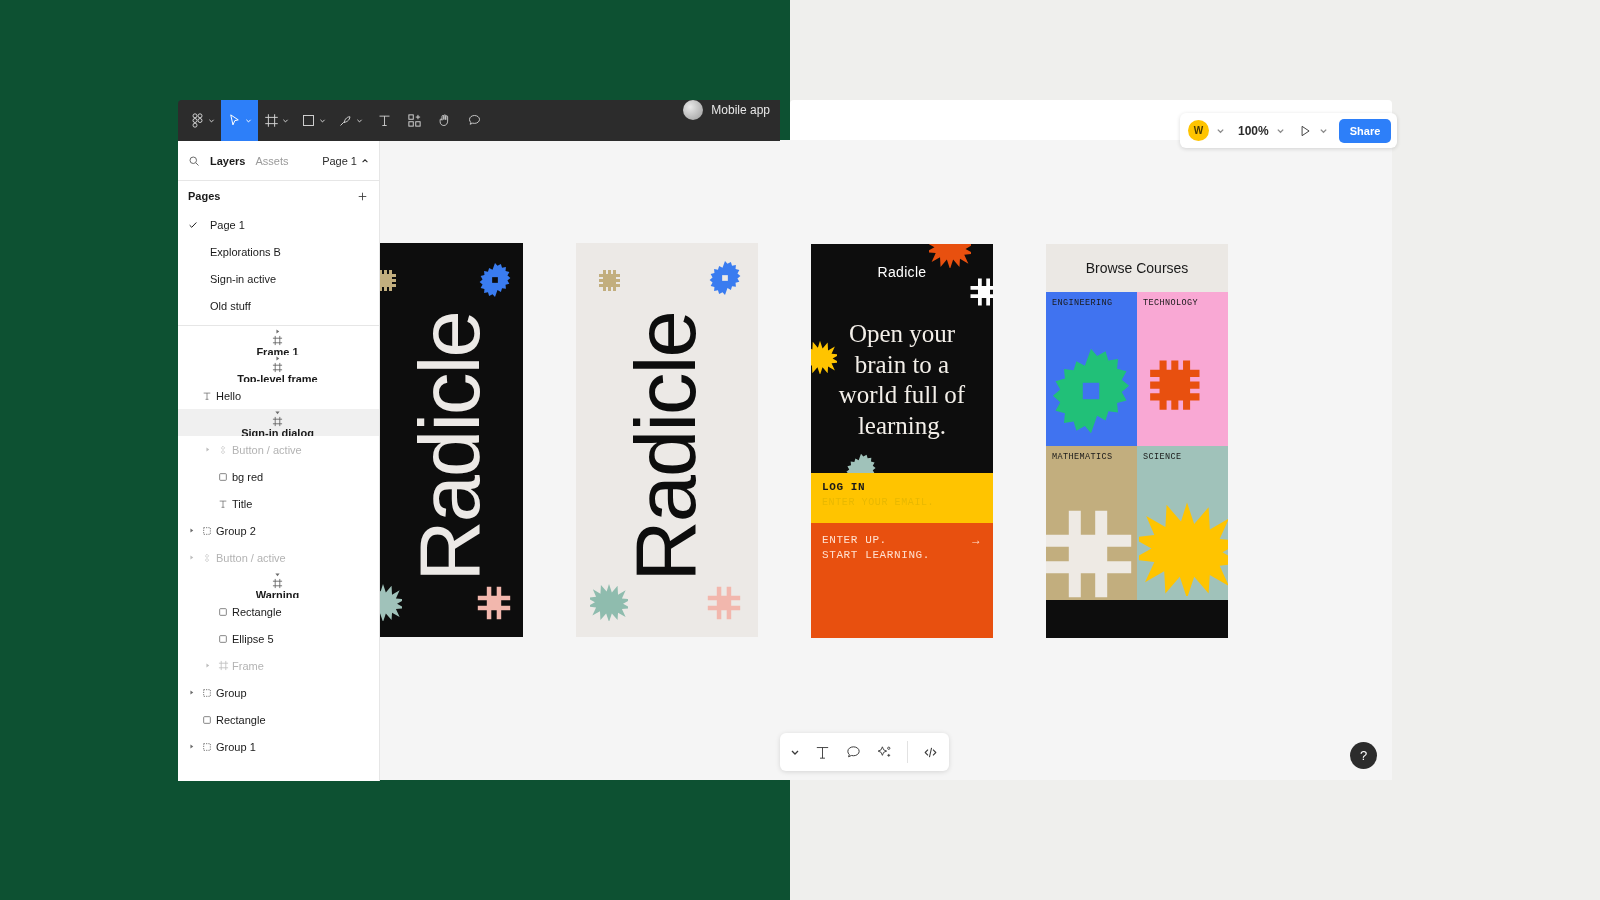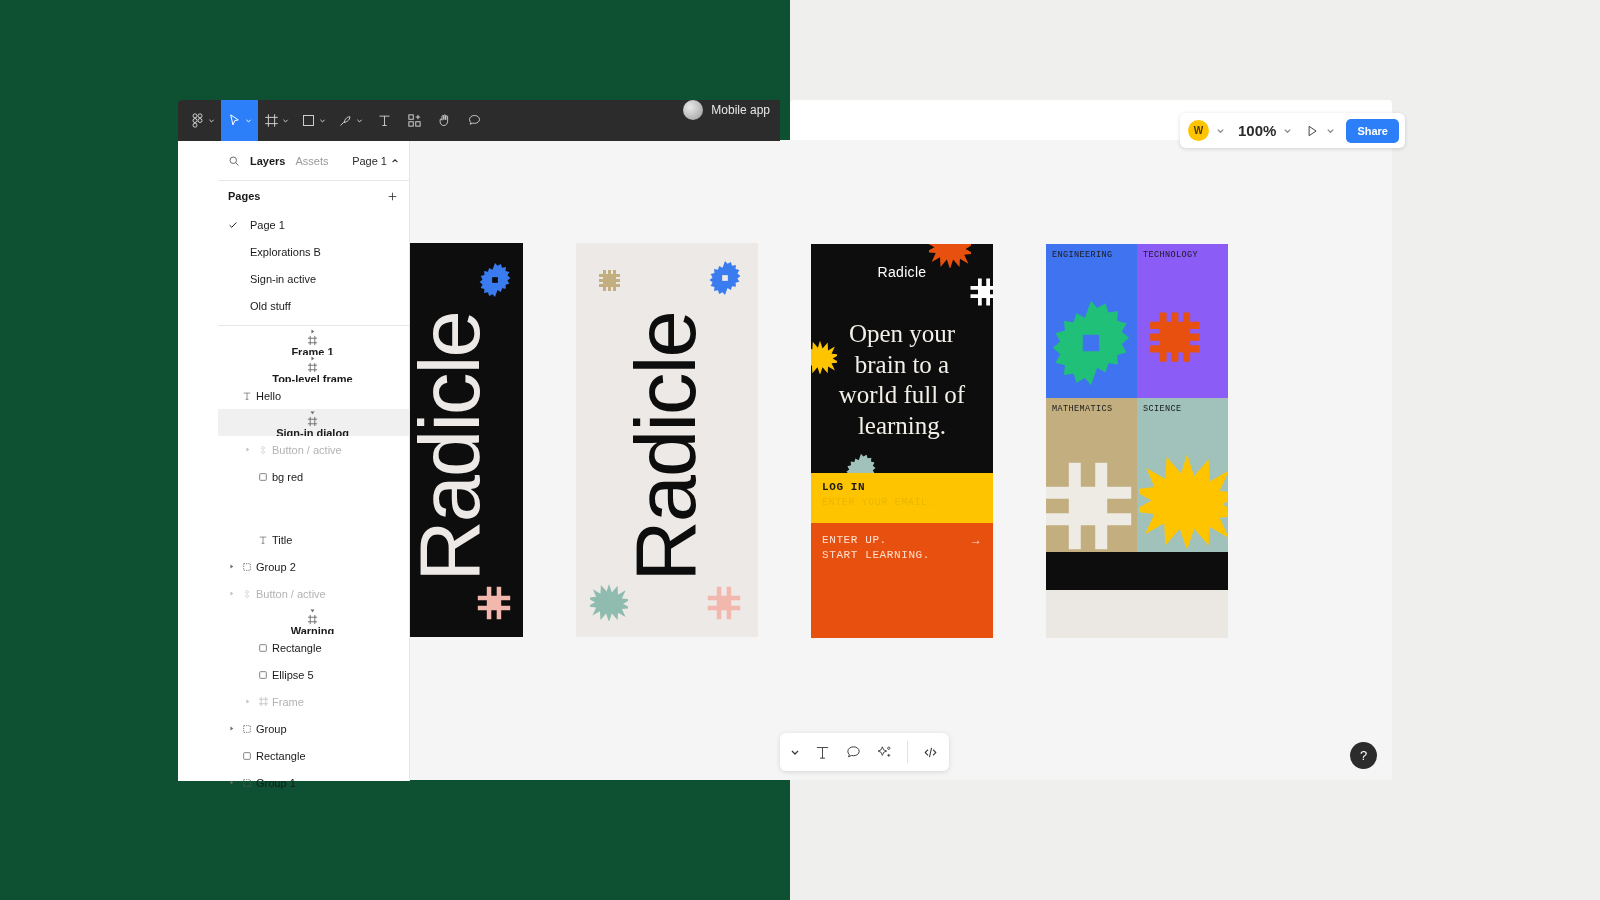--- a/index.html
+++ b/index.html
@@ -55,26 +55,25 @@
   #toolbar-avatar {
     width: 20px; height: 20px; border-radius: 50%;
     background: radial-gradient(circle at 35% 35%, #e9e9e9, #9a9a9a);
     flex: none;
   }
   #toolbar-filename { color: #e8e8e8; font-size: 12px; }
 
   
   #layers-panel {
     position: absolute; left: 178px; top: 141px;
-    width: 232px; height: 640px;
+    width: 202px; height: 640px;
     background: #ffffff;
     z-index: 35;
     font-size: 11px;
     border-right: 1px solid #e6e6e6;
-    padding-left: 40px;
   }
   #panel-tabs {
     height: 40px; display: flex; align-items: center;
     padding: 0 10px; gap: 10px;
     border-bottom: 1px solid #e6e6e6;
   }
   #search-icon-wrap { color: #6b6b6b; display:flex; }
   .panel-tab { font-size: 11px; color: #9a9a9a; cursor: pointer; }
   .panel-tab.sel { color: #1a1a1a; font-weight: 600; }
   #page-selector {
@@ -153,21 +152,21 @@
     box-shadow: 0 1px 4px rgba(0,0,0,.14);
     z-index: 50;
   }
   #user-avatar {
     width: 21px; height: 21px; border-radius: 50%;
     background: #ffc400; color: #4a3a00;
     font-size: 10px; font-weight: 700;
     display: flex; align-items: center; justify-content: center;
   }
   .tc-caret { color: #8a8a8a; display: flex; padding: 0 5px; cursor: pointer; }
-  #zoom-level { font-size: 15px; font-weight: 700; color: #2b2b2b; padding-left: 6px; cursor: pointer; }
+  #zoom-level { font-size: 12px; font-weight: 700; color: #2b2b2b; padding-left: 6px; cursor: pointer; }
   #play-btn { color: #2b2b2b; display: flex; padding-left: 6px; cursor: pointer; }
   #share-btn {
     background: #2d7ff9; color: #fff;
     font-size: 11px; font-weight: 600;
     height: 24px; padding: 0 11px;
     border-radius: 5px;
     display: flex; align-items: center;
     margin-left: 4px; cursor: pointer;
   }
 
@@ -311,31 +310,32 @@
   </div>
 
   <div id="mock-signup">
     <div class="signup-line mono">ENTER UP.</div>
     <div class="signup-line mono">START LEARNING.</div>
     <div id="signup-arrow">→</div>
   </div>
 </div>
 
 <div id="mock-browse">
+  <div id="browse-title">Browse Courses</div>
   <div id="browse-grid">
 
     <div class="course-cell" style="background:#4073f0">
       <div class="course-label mono">ENGINEERING</div>
       <svg class="cell-shape" style="left:-2px;top:52px;" width="94" height="94" viewBox="0 0 40 40">
         <path fill="#21c078" d="M20 2l2.6 3.1 3.6-2 1.2 3.9 4.1-.6-.4 4.1 4 1.1-2 3.6 3.1 2.6-3.1 2.6 2 3.6-4 1.1.4 4.1-4.1-.6-1.2 3.9-3.6-2L20 38l-2.6-3.1-3.6 2-1.2-3.9-4.1.6.4-4.1-4-1.1 2-3.6L3.8 22l3.1-2.6-2-3.6 4-1.1-.4-4.1 4.1.6 1.2-3.9 3.6 2z"></path>
         <rect x="16.5" y="16.5" width="7" height="7" fill="#4073f0"></rect>
       </svg>
     </div>
 
-    <div class="course-cell" style="background:#8b5cf6">
+    <div class="course-cell" style="background:#f9a8d4">
       <div class="course-label mono">TECHNOLOGY</div>
       <svg class="cell-shape" style="left:-8px;top:52px;" width="94" height="94" viewBox="0 0 40 40">
         <path fill="#e8500f" d="M13 7h3v4h2V7h3v4h2V7h3v4h4v3h-4v2h4v3h-4v2h4v3h-4v4h-3v-4h-2v4h-3v-4h-2v4h-3v-4H9v-3h4v-2H9v-3h4v-2H9v-3h4z"></path>
       </svg>
     </div>
 
     <div class="course-cell" style="background:#c2ae7e">
       <div class="course-label mono">MATHEMATICS</div>
       <svg class="cell-shape" style="left:-6px;top:60px;" width="96" height="96" viewBox="0 0 40 40">
         <path fill="#eeeae4" d="M12 2h5v10h6V2h5v10h10v5H28v6h10v5H28v10h-5V28h-6v10h-5V28H2v-5h10v-6H2v-5h10z"></path>
@@ -550,21 +550,21 @@
       </div>
       <div class="layer-row" style="padding-left: 22px;">
         <span class="lr-arrow empty"></span>
         <span class="lr-icon">
           <svg width="10" height="10" viewBox="0 0 24 24" fill="none" stroke="currentColor" stroke-width="1.8">
             <rect x="4" y="4" width="16" height="16" rx="2"></rect>
           </svg>
         </span>
         <span class="lr-label">bg red</span>
       </div>
-      <div class="layer-row" style="padding-left: 22px; margin-top: 36px;">
+      <div class="layer-row" style="padding-left: 22px;">
         <span class="lr-arrow empty"></span>
         <span class="lr-icon">
           <svg width="10" height="10" viewBox="0 0 24 24" fill="none" stroke="currentColor" stroke-width="1.6">
             <path d="M4 5h16M12 5v15M8.5 20h7"></path>
           </svg>
         </span>
         <span class="lr-label">Title</span>
       </div>
       <div class="layer-row" style="padding-left: 6px;">
         <span class="lr-arrow">

